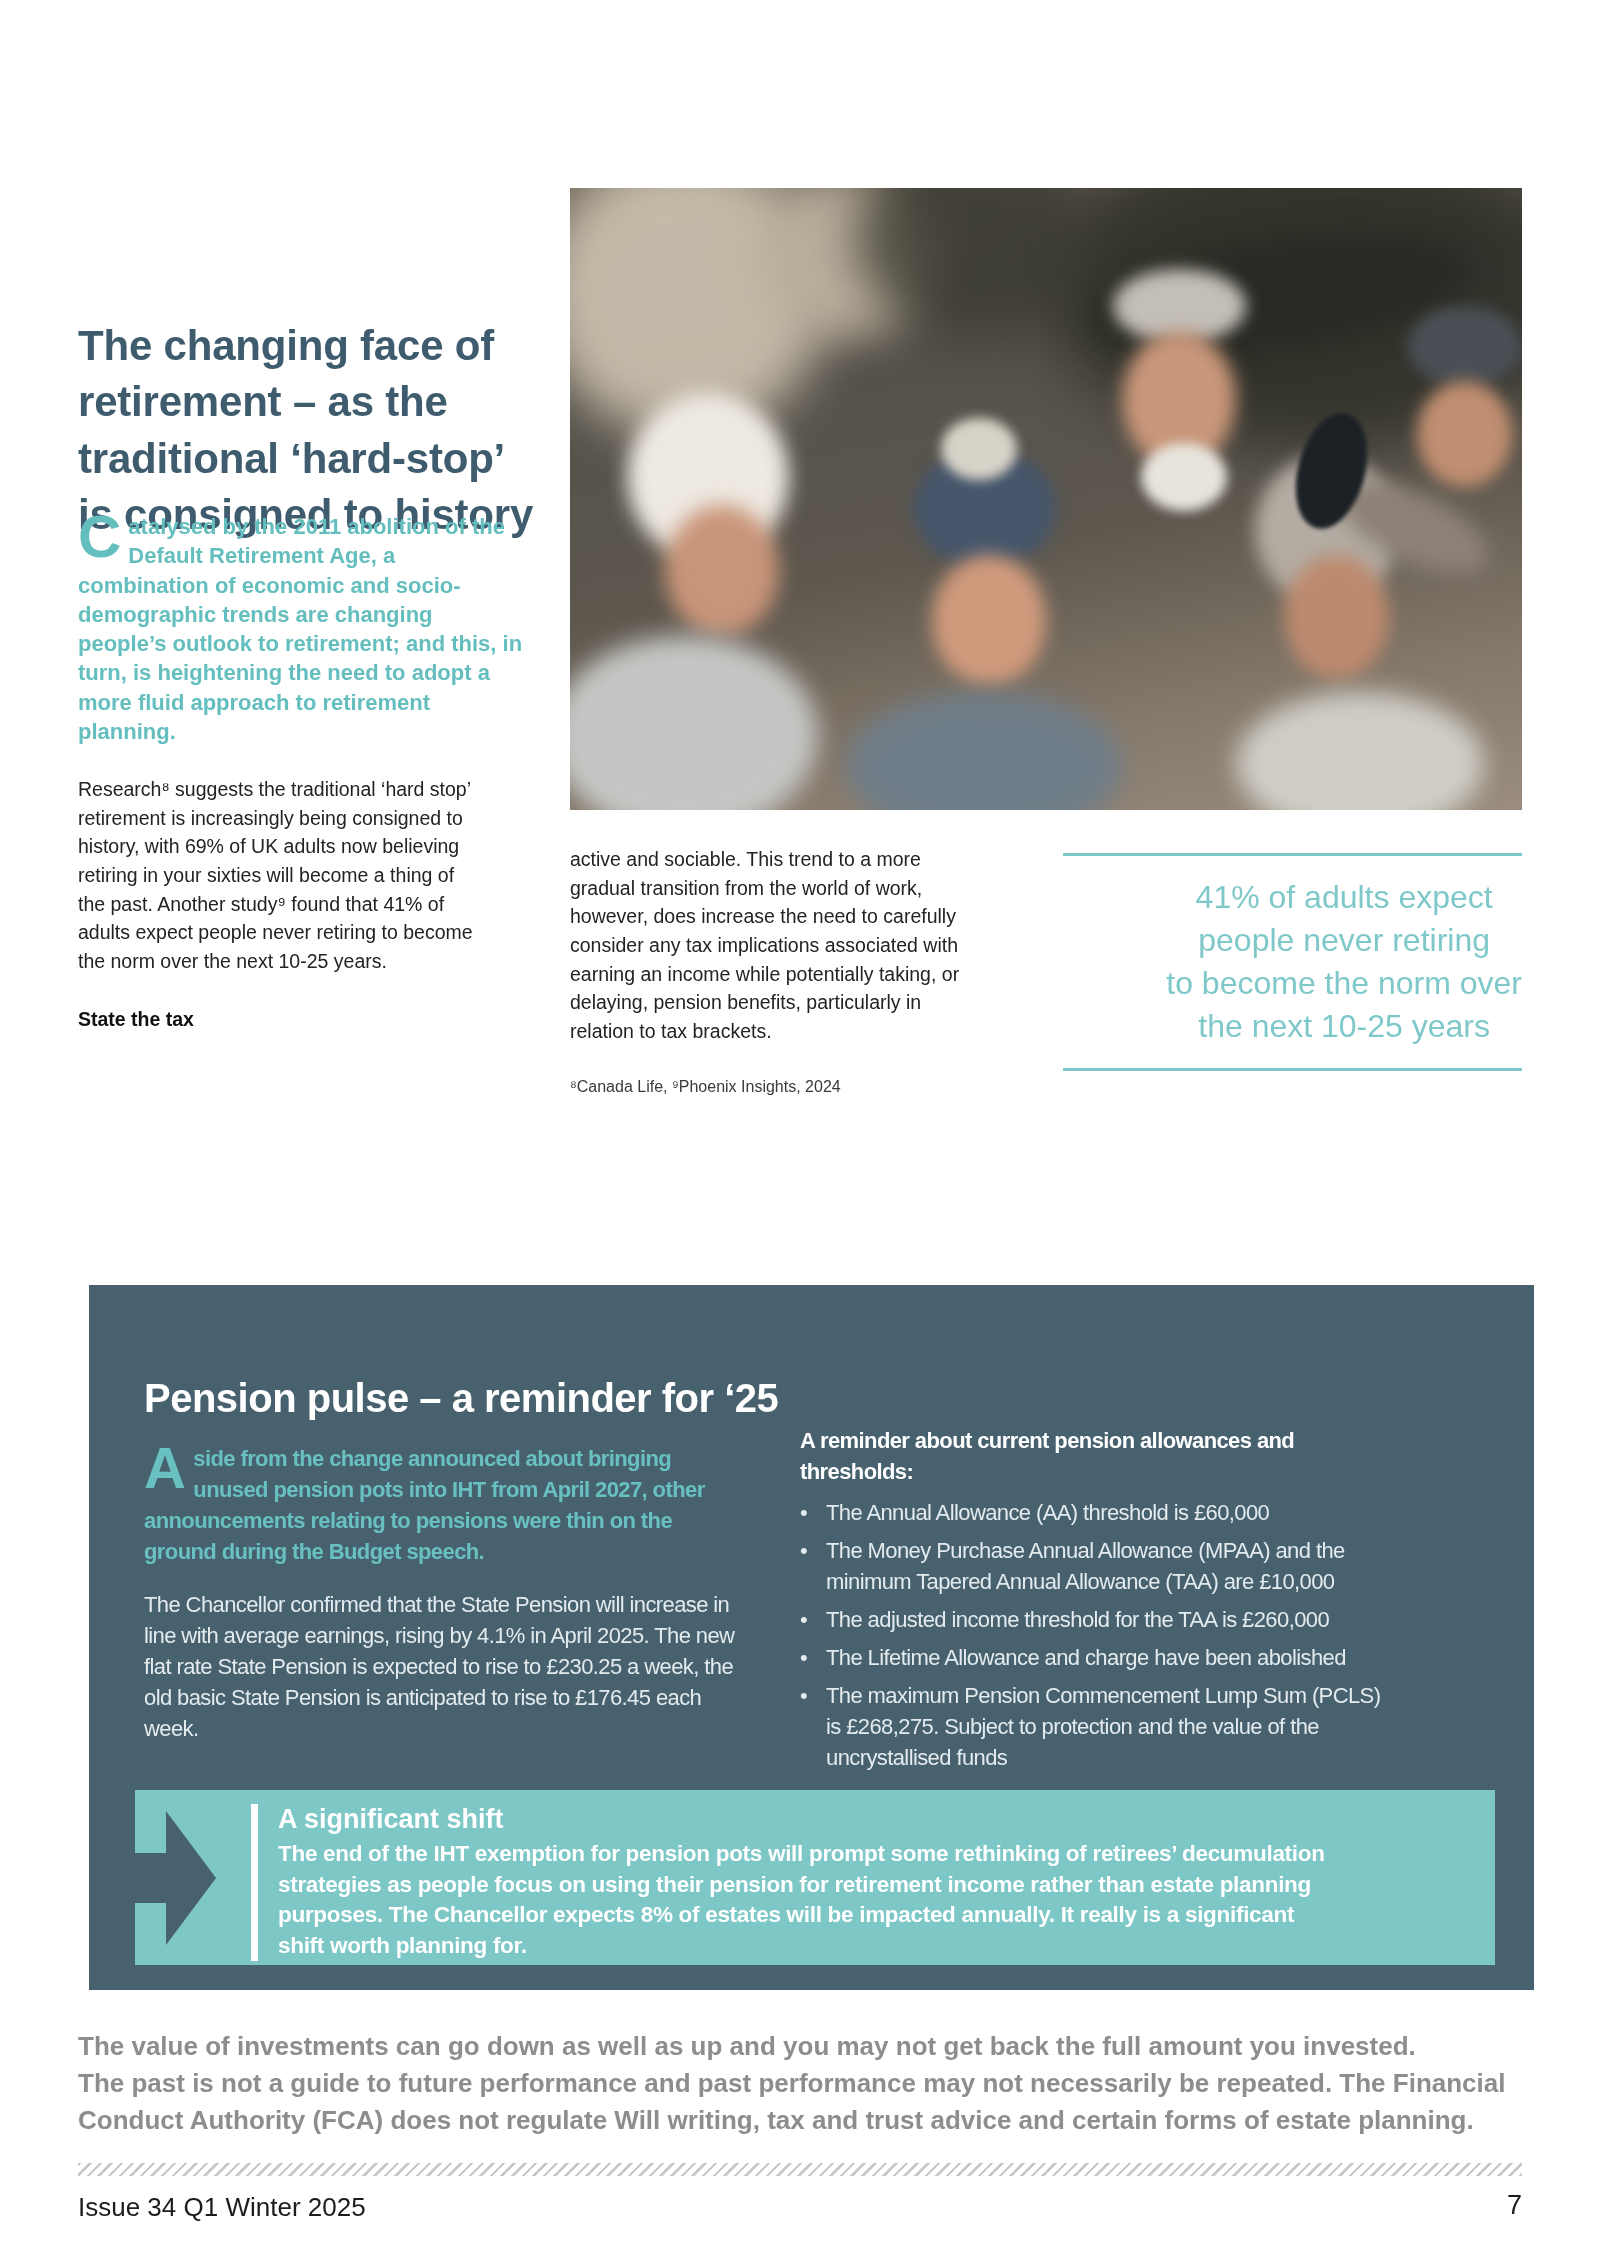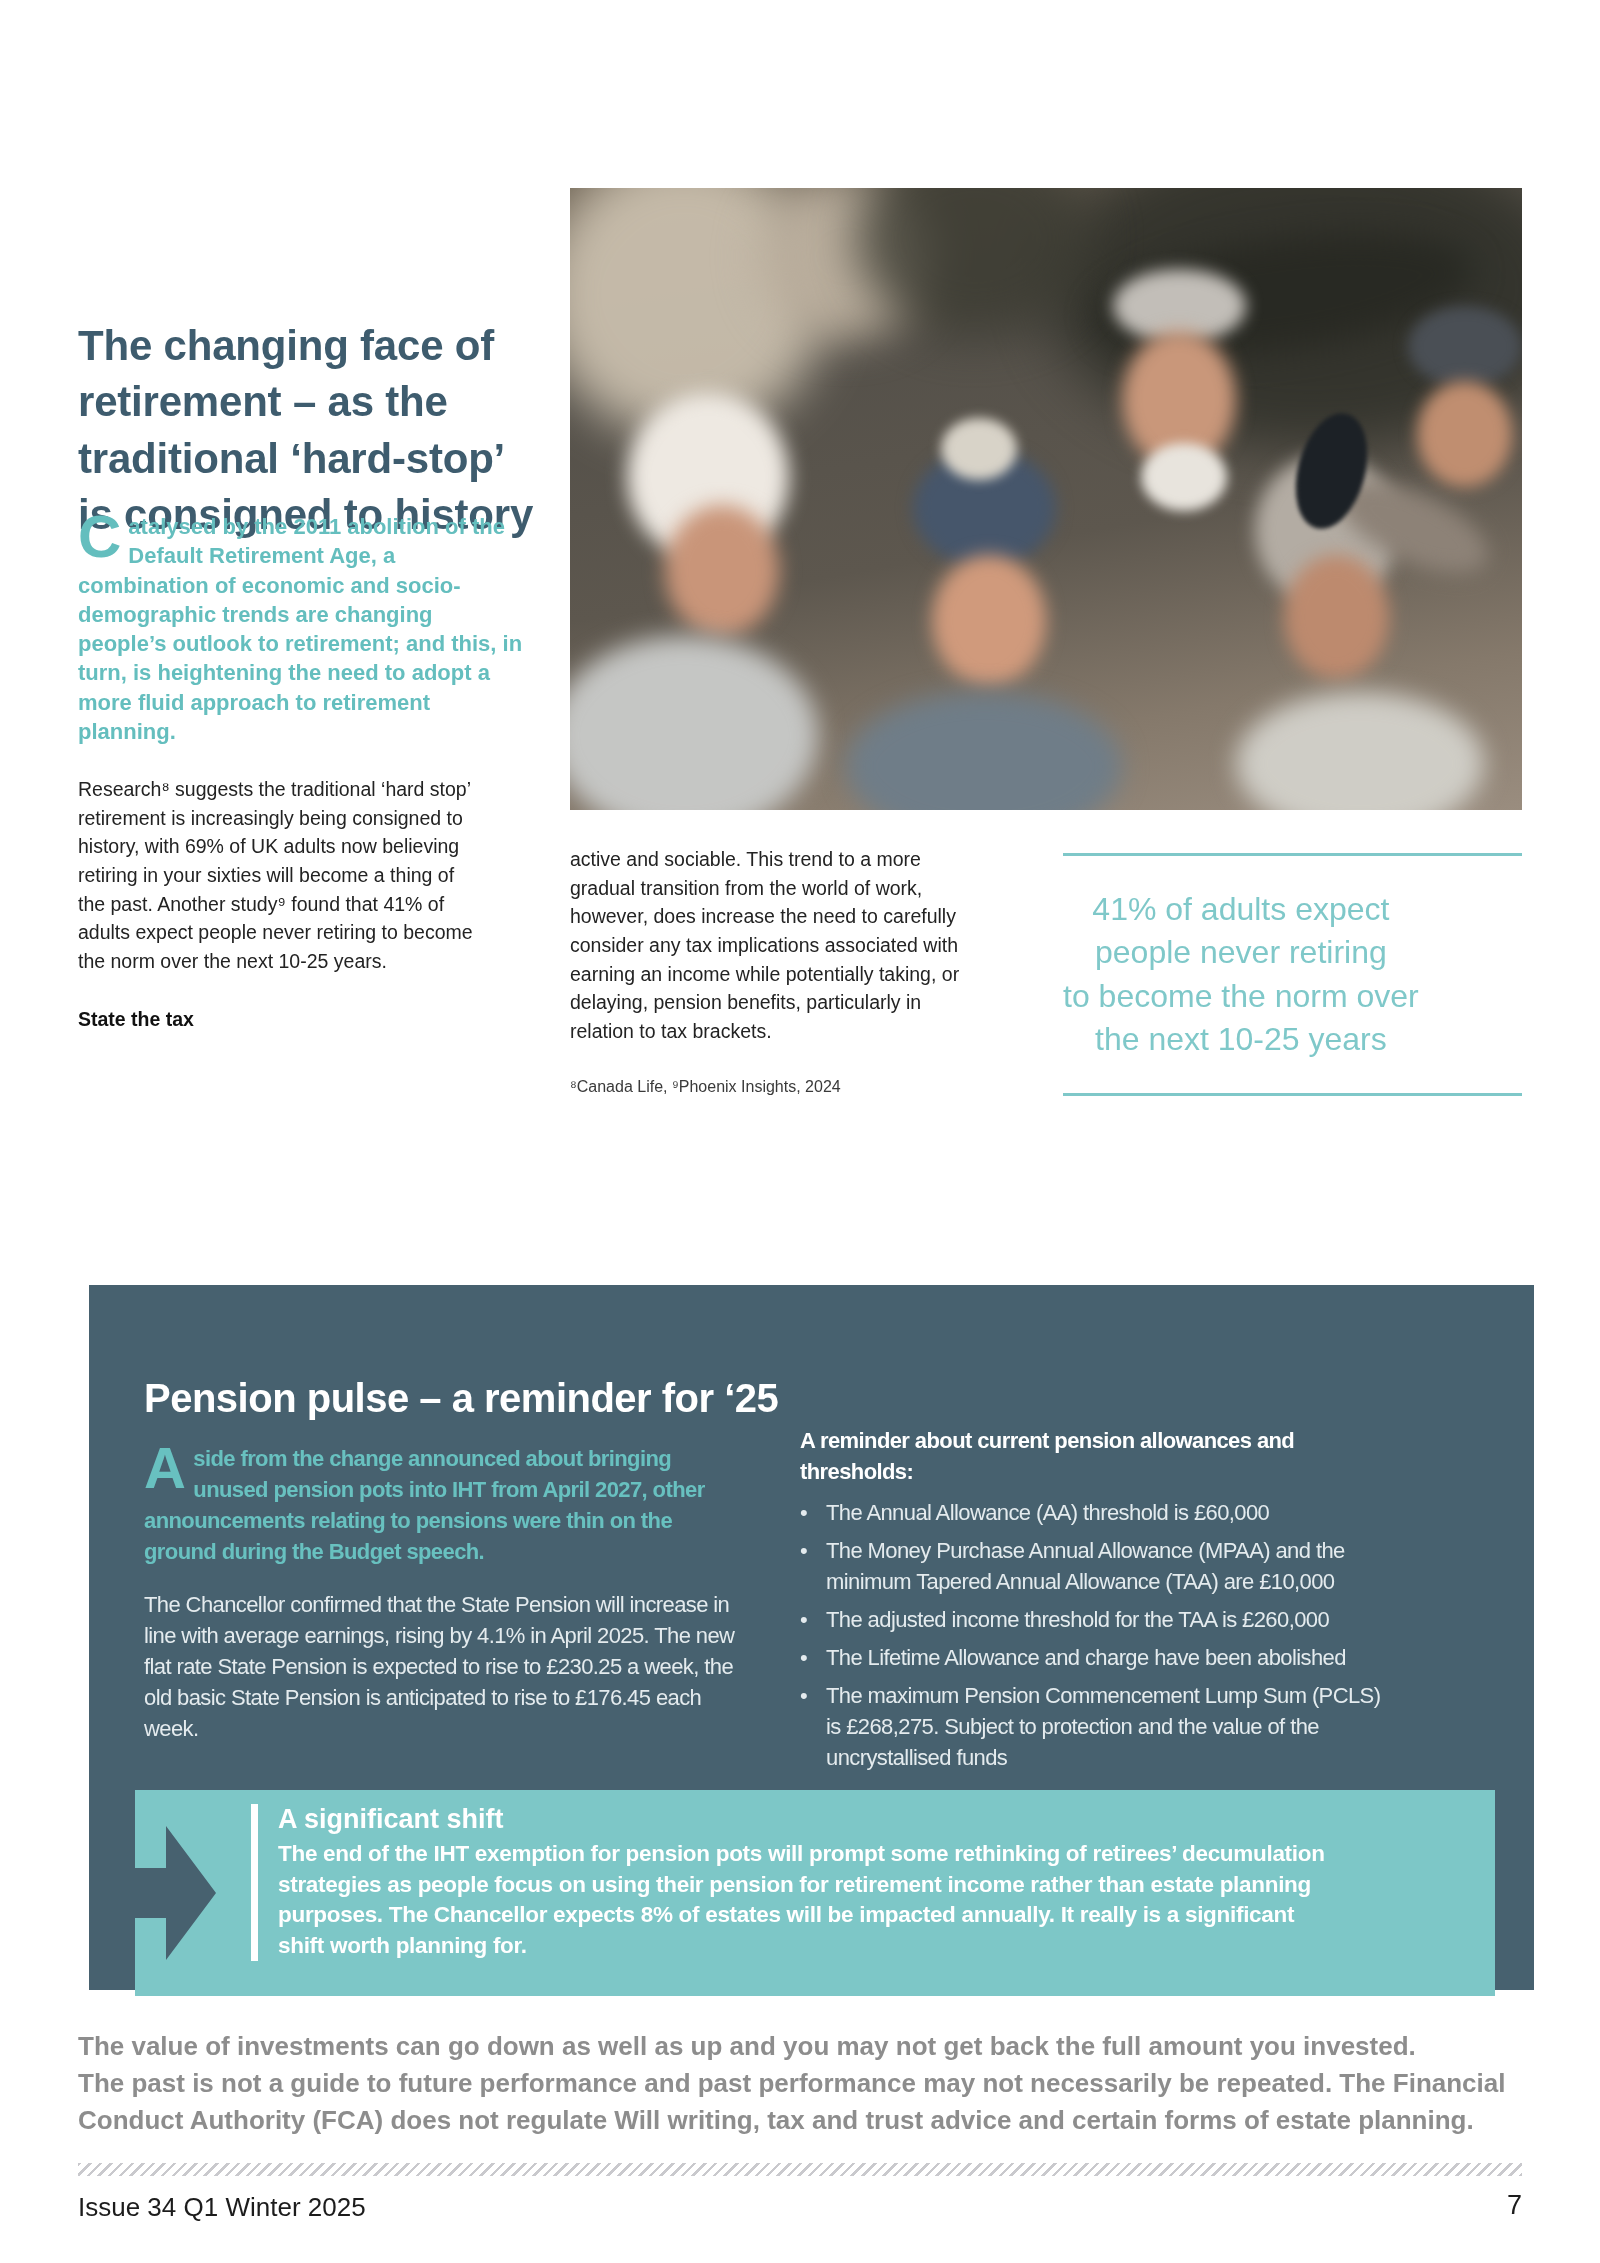--- a/index.html
+++ b/index.html
@@ -52,23 +52,23 @@
   .ph-hair4  {left:72%;top:43%;width:15%;height:24%;background:#b3aca3;filter:blur(9px);}
   .ph-face4  {left:75%;top:59%;width:11%;height:20%;background:#bd8a6e;filter:blur(9px);}
   .ph-scarf4 {left:70%;top:81%;width:26%;height:23%;background:#cfcdc6;filter:blur(12px);}
   .ph-cap5   {left:88%;top:19%;width:12%;height:13%;background:#4a4f55;filter:blur(7px);}
   .ph-face5  {left:89%;top:31%;width:10%;height:17%;background:#c08e70;filter:blur(8px);}
   .ph-arm    {left:80%;top:49%;width:17%;height:11%;background:#8d8277;filter:blur(10px);transform:rotate(25deg);}
   .ph-phone  {left:76.5%;top:36%;width:7%;height:19%;background:#1c2126;filter:blur(2px);border-radius:10px;transform:rotate(15deg);}
 
   
   .quote-wrap{
-    left:1063px;top:853px;width:459px;height:243px;box-sizing:border-box;
+    left:1063px;top:853px;width:459px;height:218px;box-sizing:border-box;
     border-top:3px solid #7fc8c9;border-bottom:3px solid #7fc8c9;
-    display:flex;align-items:center;justify-content:flex-start;
+    display:flex;align-items:center;justify-content:flex-end;
   }
   .quote-text{
     font-size:32px;line-height:1.35;color:#7fc8c9;text-align:center;white-space:pre-line;
   }
 
   
   .pension-box{left:77px;top:1285px;width:1445px;height:705px;background:#47616f;margin-left:12px;}
   .pension-title{
     position:absolute;left:55px;top:58px;width:1100px;
     font-size:40px;font-weight:bold;color:#ffffff;letter-spacing:-0.5px;
@@ -79,21 +79,21 @@
   .pb-intro .dropcap{font-size:58px;line-height:0.86;padding-right:8px;}
   .pb-para{color:#e4ebee;margin:0;}
   .pb-right{position:absolute;left:711px;top:140px;width:590px;
     font-size:22px;line-height:1.41;letter-spacing:-0.6px;color:#e4ebee;}
   .pb-reminder{font-weight:bold;color:#ffffff;margin:0 0 10px 0;width:520px;}
   ul.pb-bullets{list-style:none;margin:0;padding:0;}
   ul.pb-bullets li{display:flex;margin:0 0 7px 0;}
   ul.pb-bullets .dot{flex:0 0 26px;color:#e4ebee;}
 
   
-  .callout{position:absolute;left:46px;top:505px;width:1360px;height:206px;background:#7dc7c7;}
+  .callout{position:absolute;left:46px;top:505px;width:1360px;height:175px;background:#7dc7c7;}
   .callout-arrow{position:absolute;left:0;top:50%;transform:translateY(-50%);}
   .callout-content{position:absolute;left:116px;top:14px;display:flex;}
   .callout-bar{width:7px;background:#ffffff;margin-right:20px;}
   .callout-textcol{width:1050px;}
   .callout-heading{font-size:27px;font-weight:bold;color:#ffffff;margin:0 0 4px 0;}
   .callout-body{font-size:22.5px;font-weight:bold;color:#ffffff;line-height:1.36;letter-spacing:-0.3px;margin:0;}
 
   
   .disclaimer{
     left:78px;top:2028px;width:1444px;

